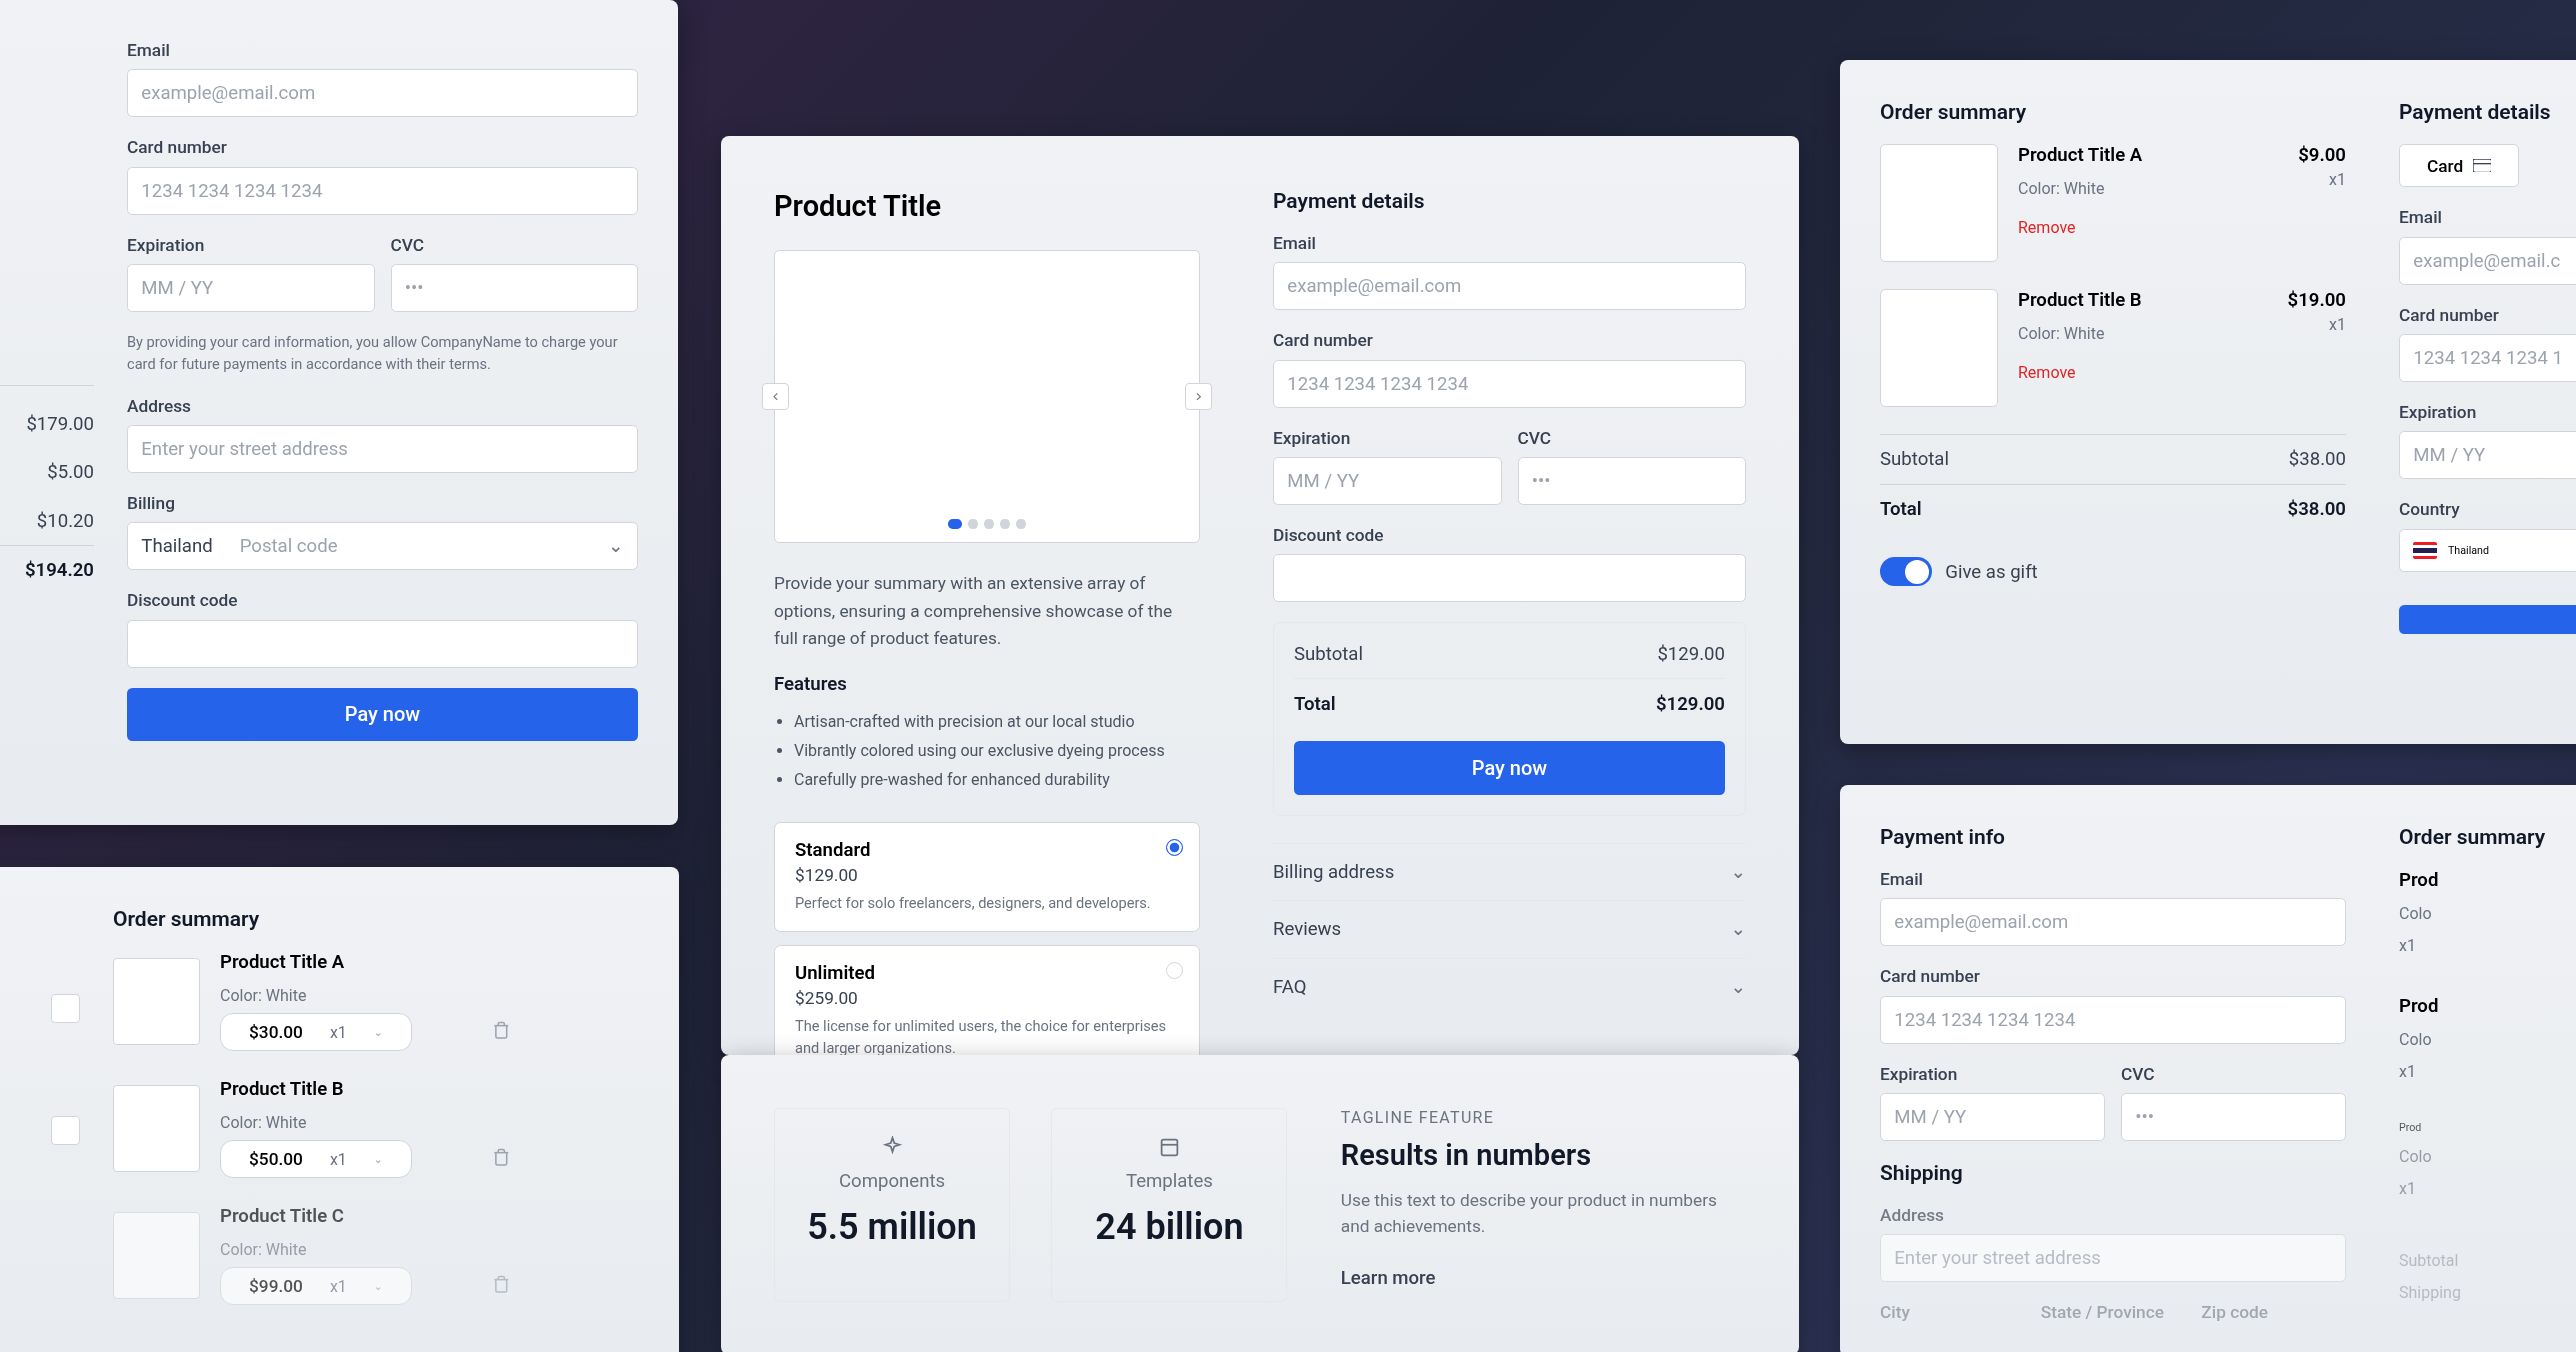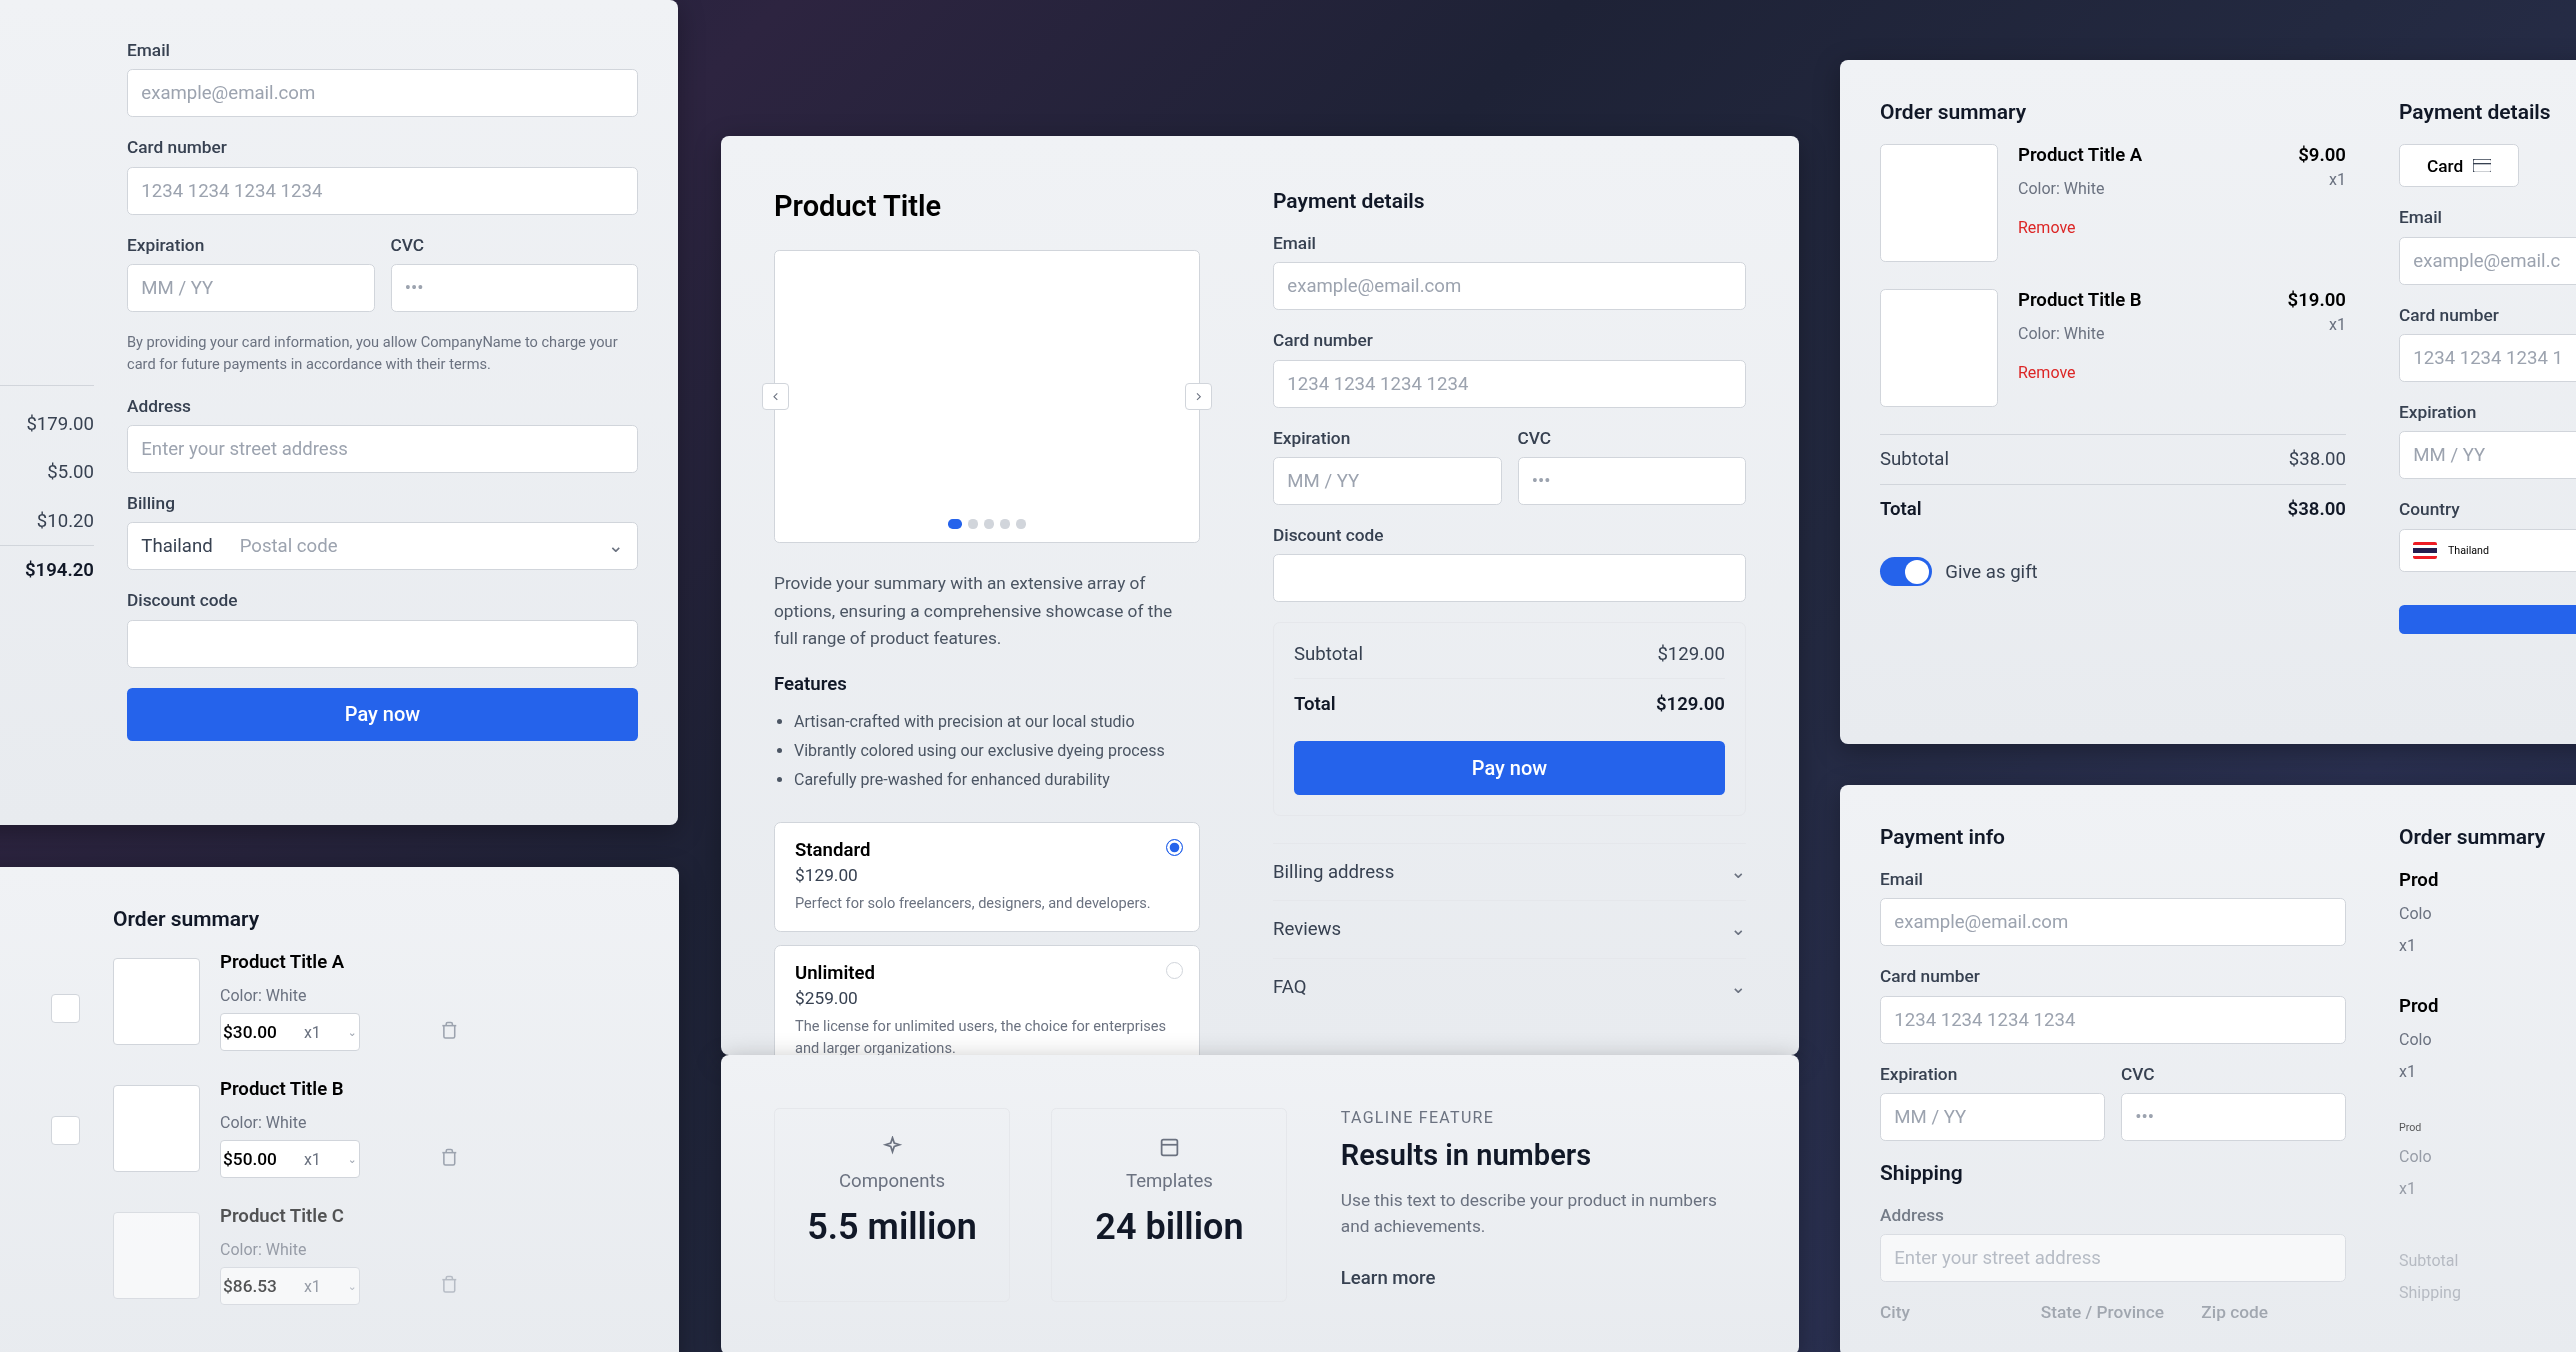--- a/index.html
+++ b/index.html
@@ -428,23 +428,23 @@
   height: 87px;
   border: 0.7px solid #d1d5db;
   border-radius: 4px;
   background: #fff;
 }
 
 .qty-box {
   display: inline-flex;
   align-items: center;
   border: 0.7px solid #d1d5db;
-  border-radius: 4px;
-  background: #fff;
-  padding: 8px 2px;
+  border-radius: 13px;
+  background: #fff;
+  padding: 8px 28px;
   gap: 27px;
 }
 
 .qty-box .price { font-size: 17.3px; font-weight: 500; }
 .qty-box .qty { font-size: 16px; color: #6b7280; }
 
 
 .card-5 {
   left: 721px;
   top: 1055px;
@@ -848,21 +848,21 @@
             </div>
           </div>
         </div>
         <div class="order-item fade-bottom" style="margin-bottom:0;align-items:center;">
           <div class="small-thumb"></div>
           <div class="order-details">
             <div class="order-name">Product Title C</div>
             <div class="order-meta">Color: White</div>
             <div style="margin-top:8px;display:flex;align-items:center;gap:80px;">
               <div class="qty-box">
-                <span class="price">$86.53</span>
+                <span class="price">$99.00</span>
                 <span class="qty">x1</span>
                 <span style="color:#9ca3af;">⌄</span>
               </div>
               <span>
                 <svg width="18.6" height="18.6" viewBox="0 0 24 24" fill="none" stroke="#9ca3af" stroke-width="2">
                     <polyline points="3 6 5 6 21 6"></polyline>
                     <path d="M19 6v14a2 2 0 0 1-2 2H7a2 2 0 0 1-2-2V6m3 0V4a2 2 0 0 1 2-2h4a2 2 0 0 1 2 2v2"></path>
                   </svg>
               </span>
             </div>

